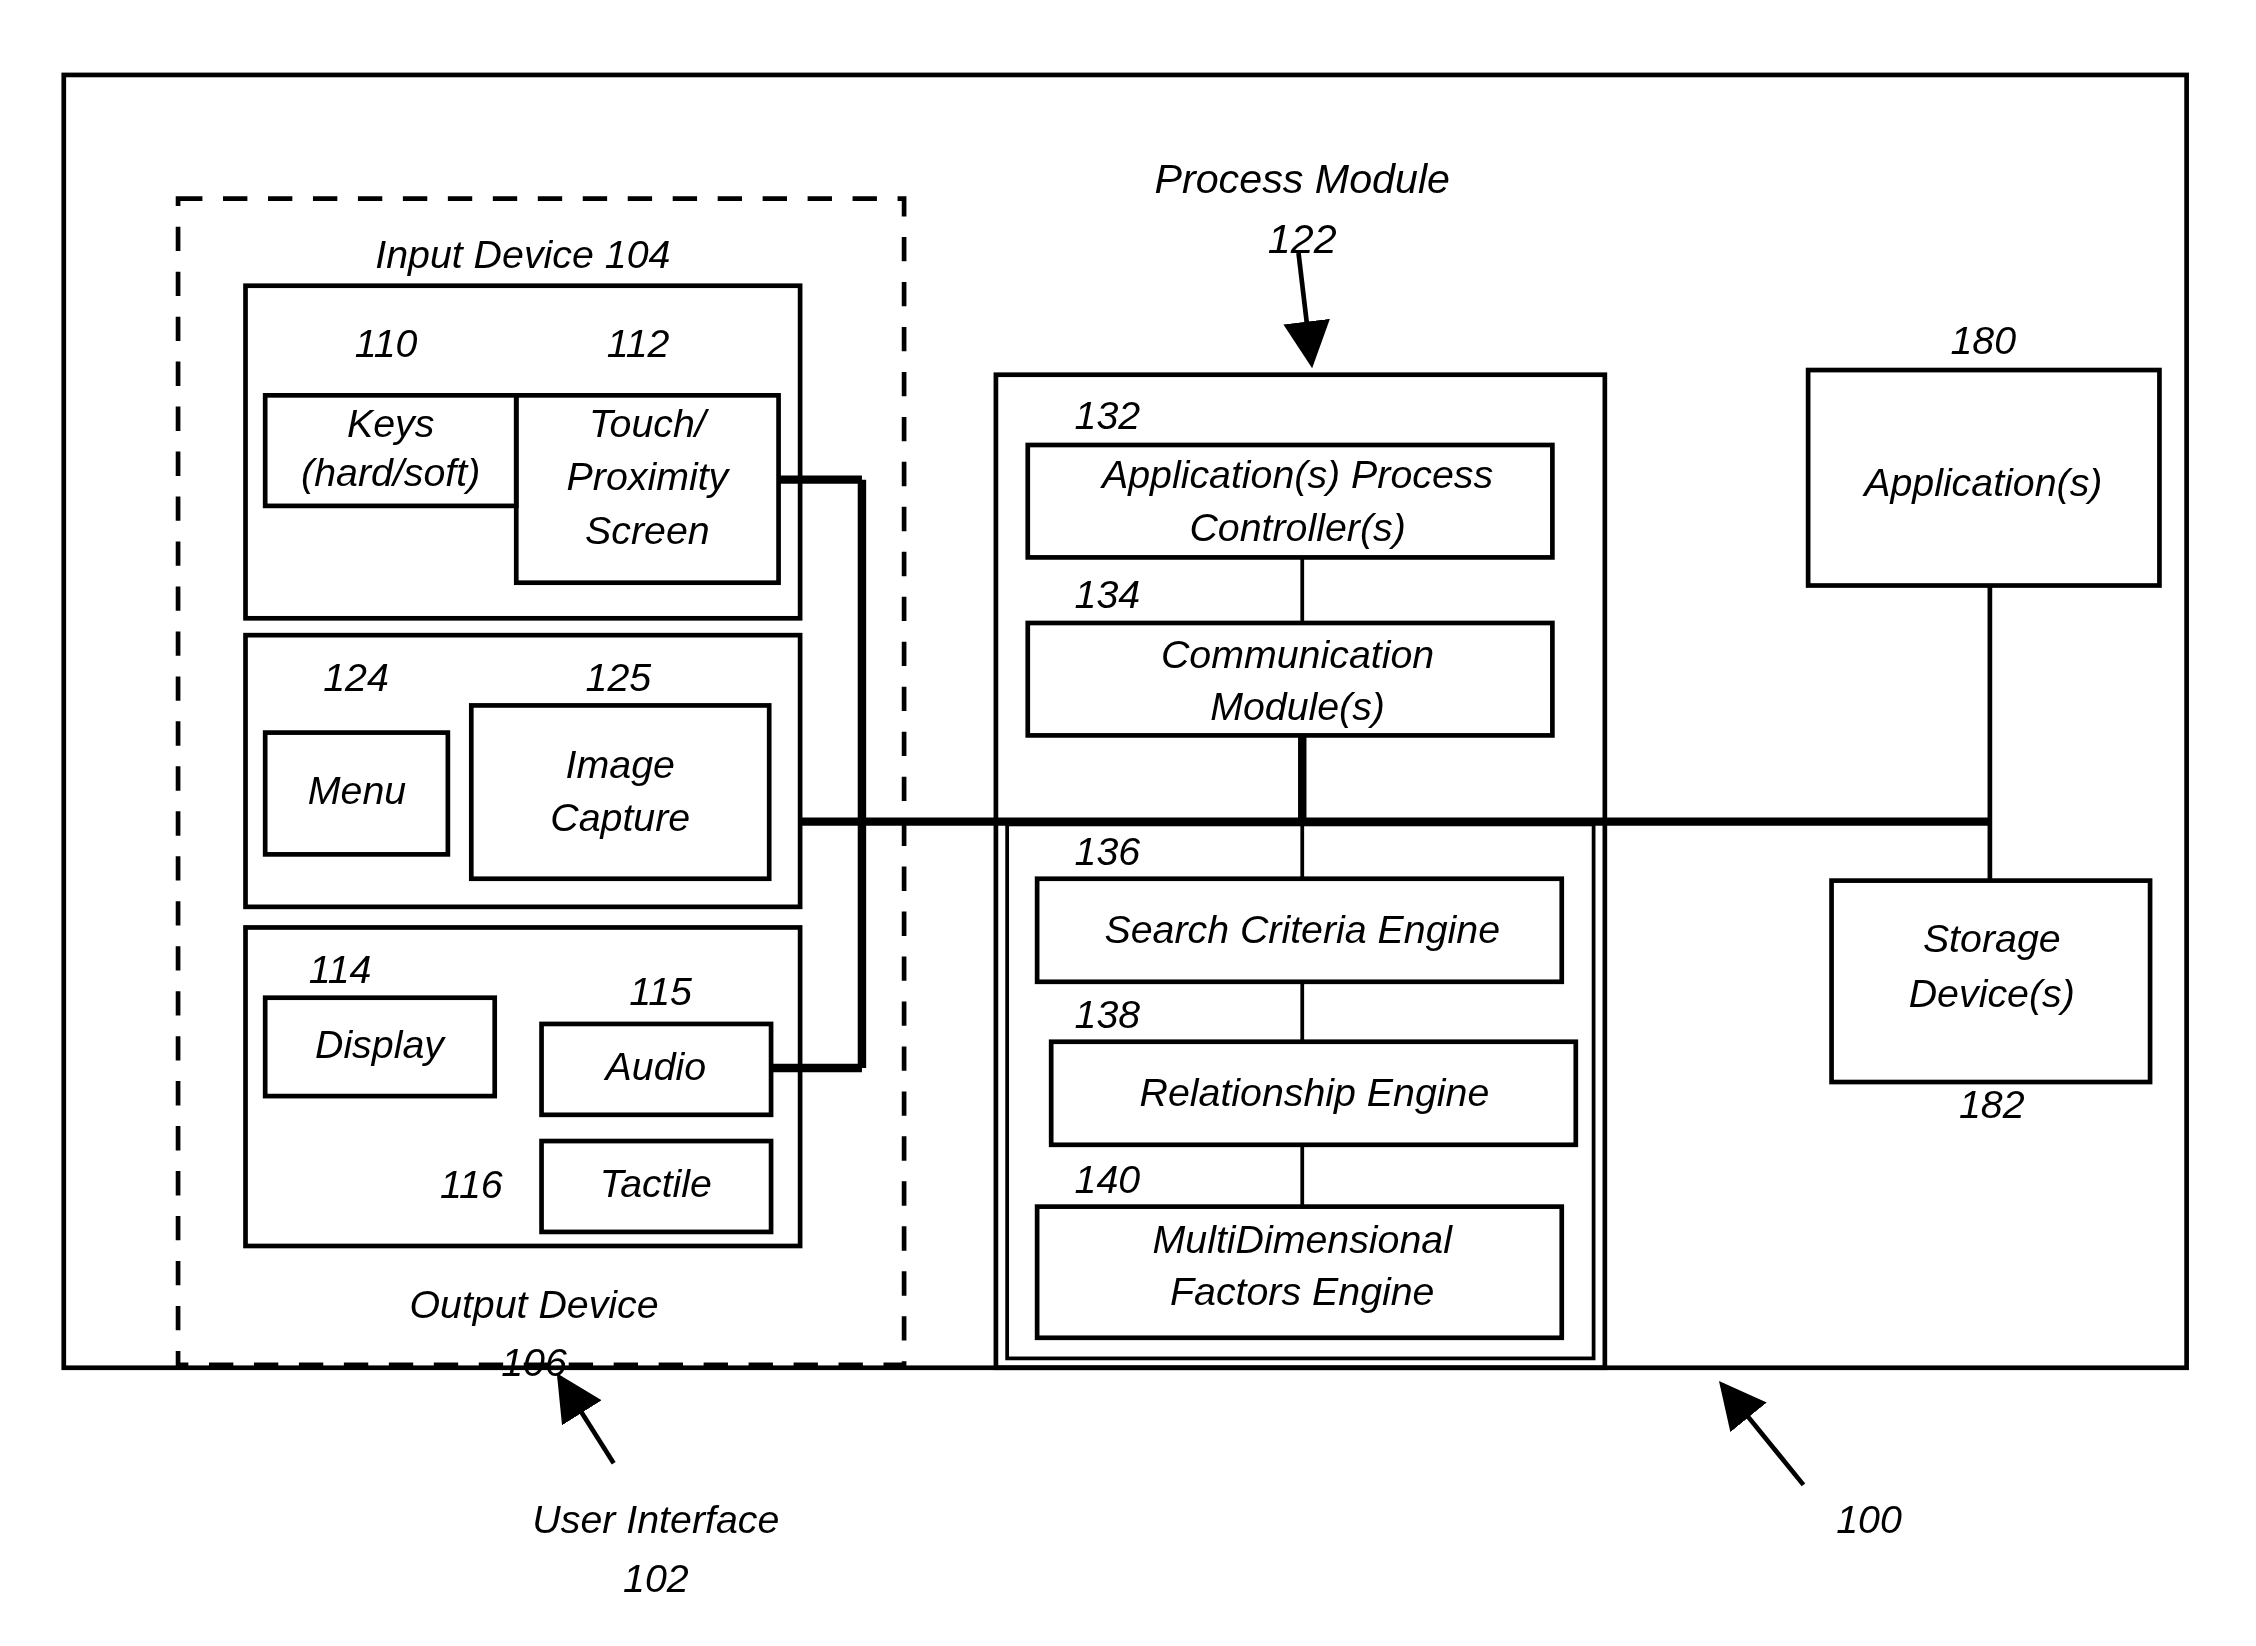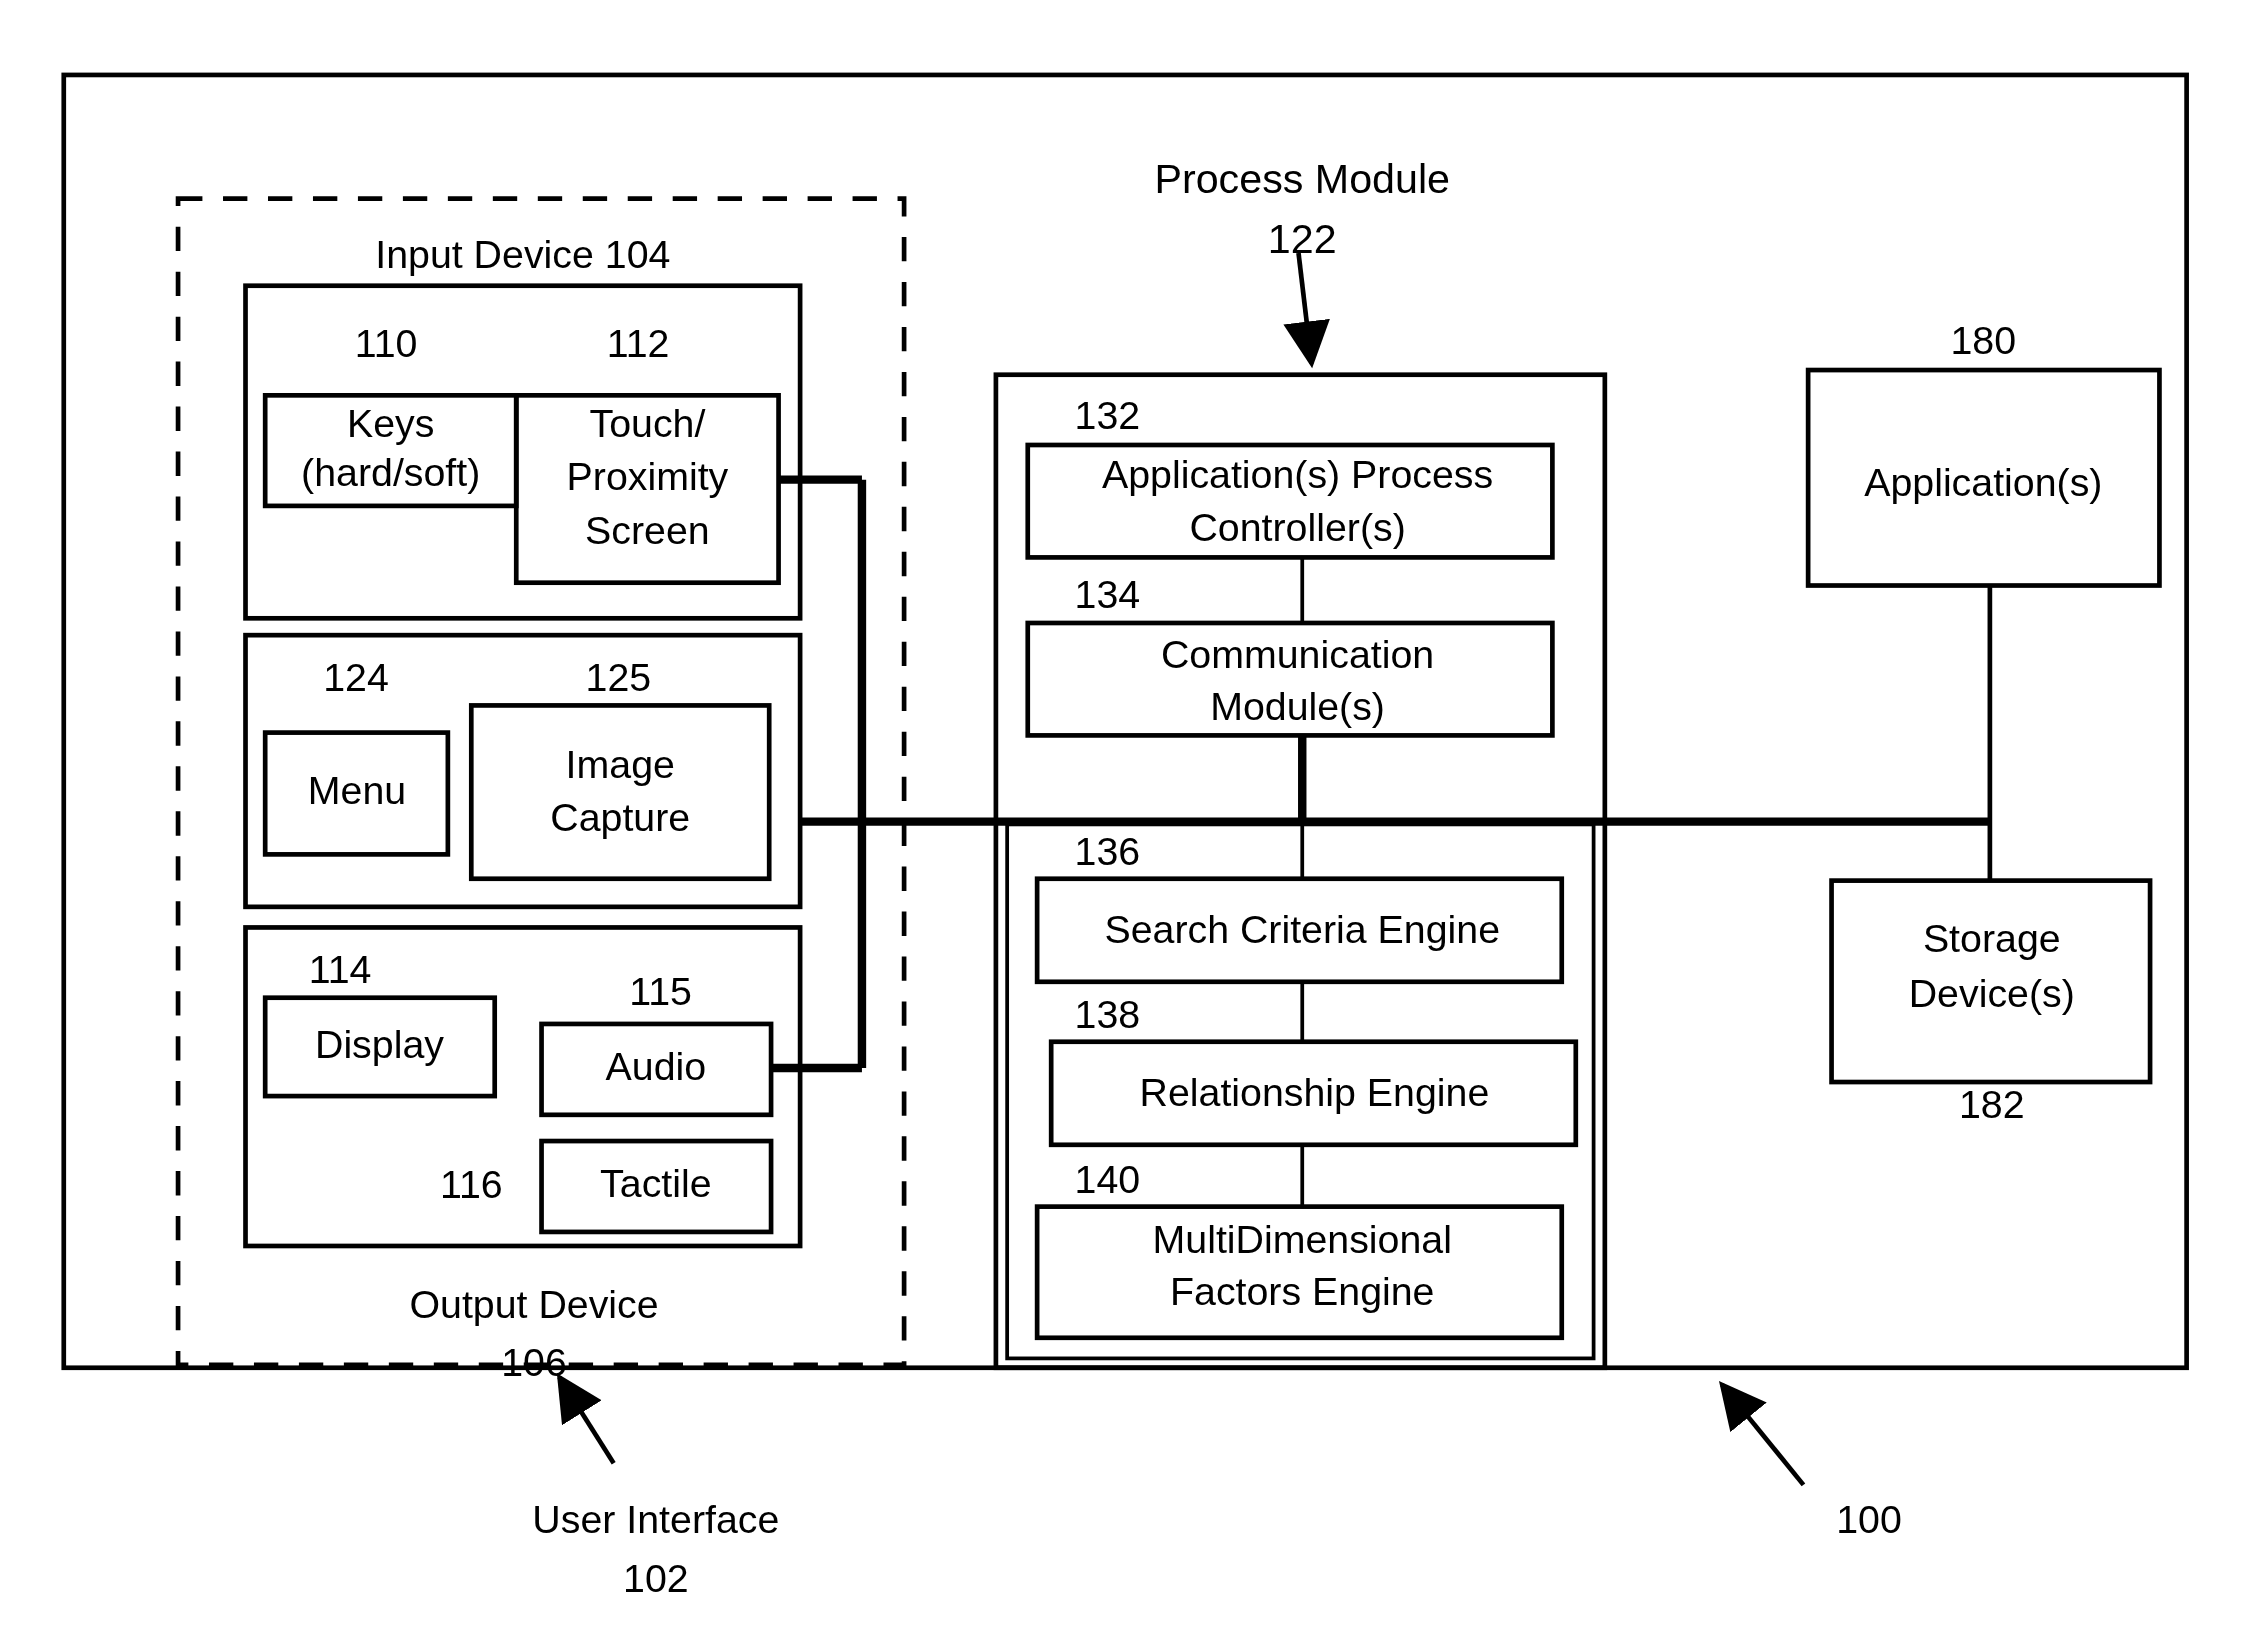--- a/index.html
+++ b/index.html
@@ -7,20 +7,21 @@
     padding: 0;
     background: #ffffff;
   }
   #page {
     position: relative;
     width: 2256px;
     height: 1646px;
     background: #ffffff;
     font-family: "Liberation Sans", sans-serif;
     overflow: hidden;
+    font-style: italic;
   }
   svg.diagram {
     position: absolute;
     top: 0;
     left: 0;
     width: 2256px;
     height: 1646px;
   }
   .lbl {
     font-family: "Liberation Sans", sans-serif;

